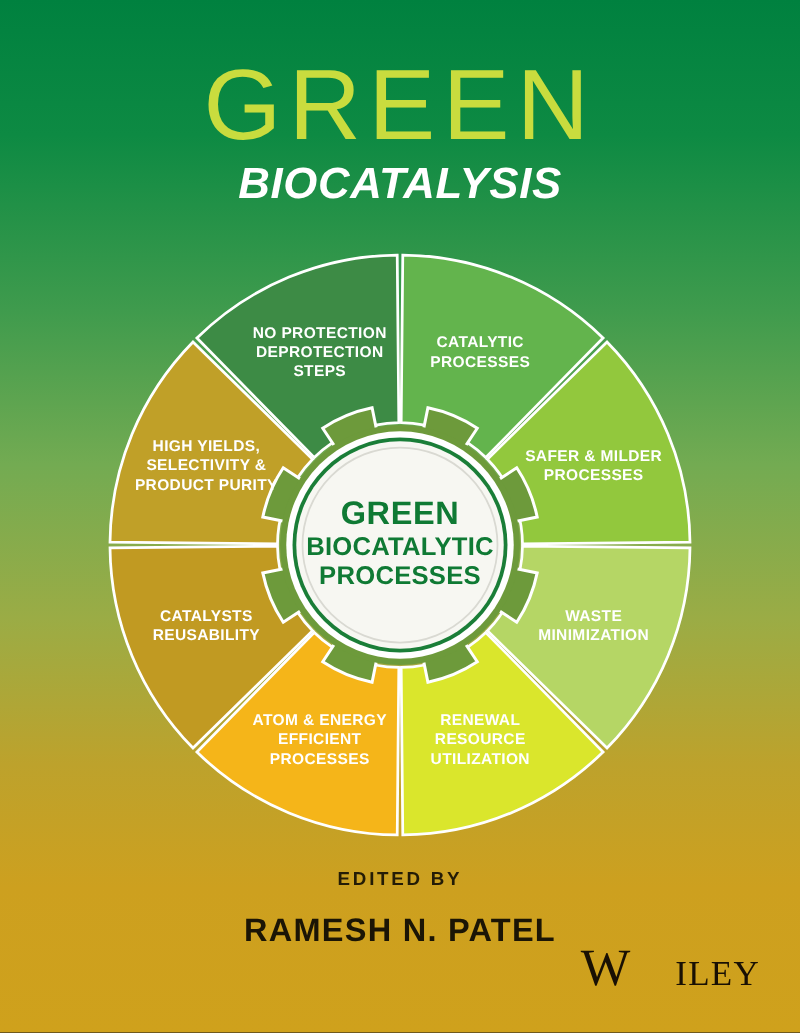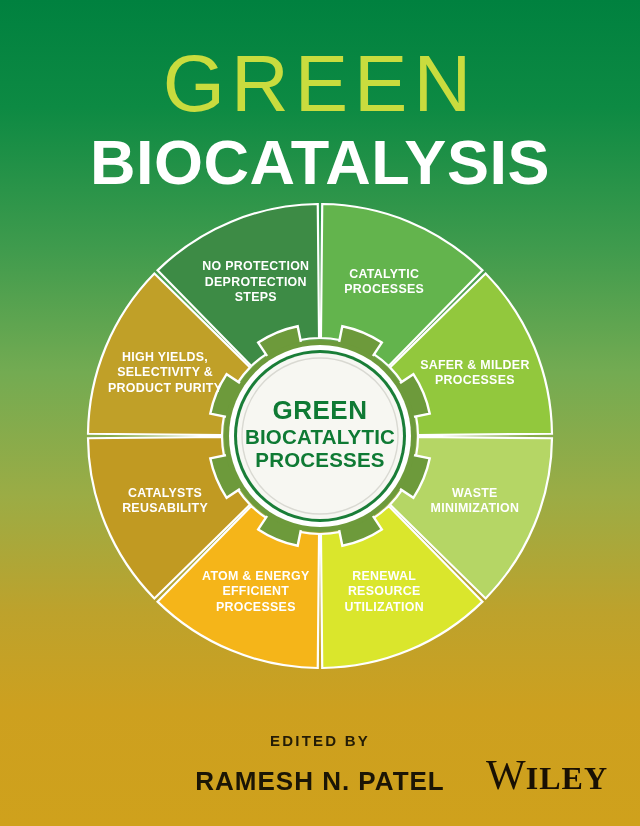--- a/index.html
+++ b/index.html
@@ -31,26 +31,27 @@
     font-size:80px;
     letter-spacing:6px;
     line-height:.96;
     color:#c9dc3e;
     display:block;
     transform:scaleX(1.0);
   }
   .title-sub{
     font-family:"Liberation Sans", sans-serif;
     font-weight:bold;
-    font-size:63px;
+    font-size:35px;
     letter-spacing:0.5px;
     line-height:1.05;
     color:#ffffff;
     display:block;
     margin-top:6px;
+    font-style:italic;
   }
   
   .wheel-wrap{
     position:absolute;left:50%;top:201px;transform:translateX(-50%);
     width:470px;height:470px;
   }
   .wheel-wrap svg{display:block;width:470px;height:470px;}
   .seg-label{
     font-family:"Liberation Sans", sans-serif;
     font-size:12.4px;
@@ -61,40 +62,40 @@
   .center-l1{
     font-family:"Liberation Sans", sans-serif;
     font-weight:bold;font-size:26px;fill:#0f7a34;letter-spacing:.5px;
   }
   .center-l2{
     font-family:"Liberation Sans", sans-serif;
     font-weight:bold;font-size:20.5px;fill:#0f7a34;letter-spacing:.2px;
   }
   
   .editor-block{
-    position:absolute;left:0;right:0;top:732px;text-align:center;
+    position:absolute;left:0;right:0;top:695px;text-align:center;
   }
   .edited-by{
     display:block;
     font-size:15px;font-weight:600;letter-spacing:2.2px;color:#241c06;
   }
   .editor-name{
     display:block;margin-top:17px;
     font-size:26px;font-weight:bold;letter-spacing:1px;color:#1b1505;
   }
   
   .wiley{
     position:absolute;right:32px;bottom:30px;
     font-family:"Liberation Serif", serif;
     color:#191003;
     line-height:1;
     white-space:nowrap;
   }
   .wiley .w-cap{font-size:42px;font-weight:normal;}
-  .wiley .w-sm{font-size:32px;font-weight:bold;letter-spacing:1px;}
+  .wiley .w-sm{font-size:28px;font-weight:normal;letter-spacing:1px;margin-left:36px;}
 </style>
 </head>
 <body>
 
 <div class="cover">
 
   <div class="title-block">
     <span class="title-main">GREEN</span>
     <span class="title-sub">BIOCATALYSIS</span>
   </div>

